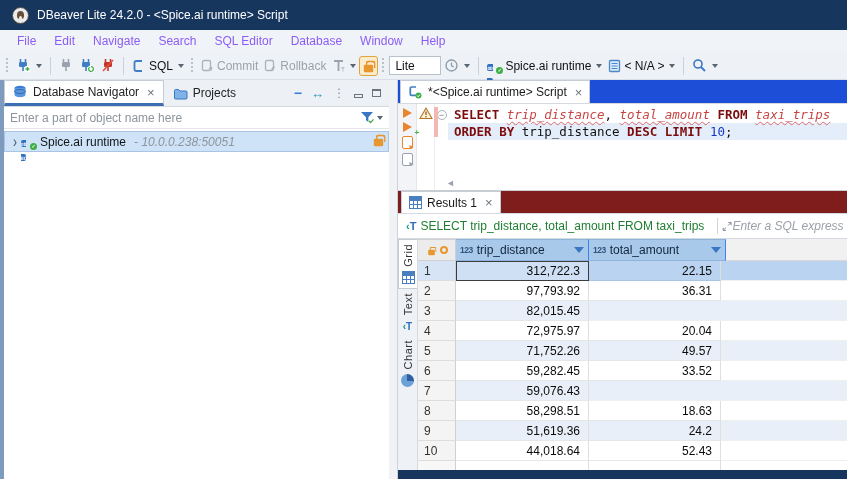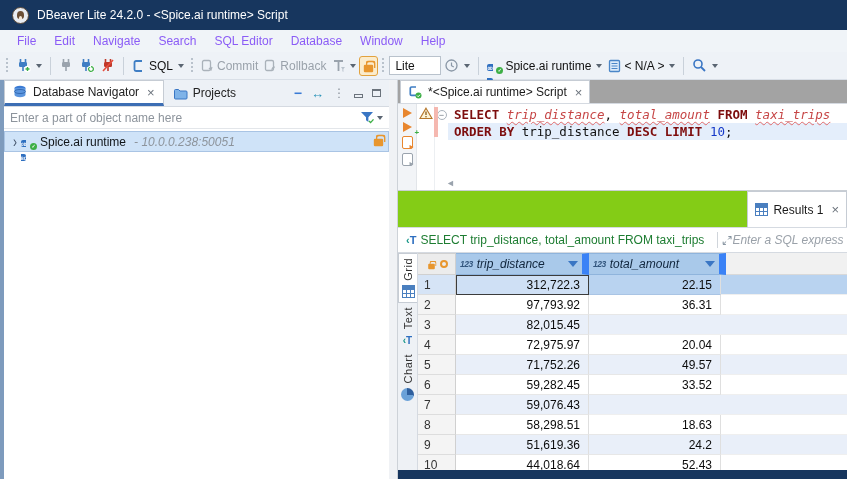--- a/index.html
+++ b/index.html
@@ -66,21 +66,21 @@
   .conn-name { color:#101418; }
   .conn-addr { color:#8d949c; font-style:italic; margin-left:4px; }
   .tree-row .lock-wrap { margin-left:auto; }
 
   
   .odbc { position:relative; width:15px; height:14px; flex:0 0 auto; }
   .odbc .bg { width:13px; height:13px; border-radius:2px; background:#2e6fc0; color:#fff; font:bold 4.5px "DejaVu Sans Mono", monospace; text-align:center; line-height:5.5px; padding-top:1.5px; }
   .odbc .chk { position:absolute; right:-1px; bottom:-1px; width:7px; height:7px; border-radius:50%; background:#3daf46; color:#fff; font-size:5px; line-height:7px; text-align:center; font-weight:bold; }
 
   
-  .editor-tabs { height:24px; background:#a3a3a3; border-bottom:1px solid #d5dae1; display:flex; align-items:stretch; padding-left:2px; }
+  .editor-tabs { height:24px; background:#1d4ed8; border-bottom:1px solid #d5dae1; display:flex; align-items:stretch; padding-left:2px; }
   .etab { display:flex; align-items:center; gap:5px; padding:0 7px; background:#fff; border:1px solid #c6ccd4; border-bottom:none; color:#1a1a1a; }
   .editor { position:relative; height:86px; display:flex; background:#fff; }
   .rail { width:19px; background:#f2f4f7; border-right:1px solid #e2e5e9; display:flex; flex-direction:column; align-items:center; padding-top:4px; gap:4px; }
   .play { width:0; height:0; border-top:5px solid transparent; border-bottom:5px solid transparent; border-left:9px solid #e8862e; }
   .play-plus { position:relative; }
   .play-plus:after { content:"+"; position:absolute; left:3px; top:1px; font-size:8px; font-weight:bold; color:#3daf46; }
   .script-ic { width:11px; height:13px; border:1.5px solid #e8862e; border-radius:2px; position:relative; background:#fff; }
   .script-ic:after { content:"\25B8"; position:absolute; right:-2px; bottom:-3px; color:#e8862e; font-size:8px; }
   .script-ic.gray { border-color:#9aa3ad; }
   .script-ic.gray:after { color:#9aa3ad; }
@@ -92,21 +92,21 @@
   .code-line { padding-left:6px; white-space:pre; }
   .code-line.current { background:#e4eefb; }
   .tok-kw { color:#7d0d0d; font-weight:bold; }
   .tok-pl { color:#111; }
   .tok-num { color:#1437c8; }
   .tok-err { color:#c64545; font-style:italic; text-decoration:underline wavy #e06a6a 1px; text-underline-offset:2px; }
   .hscroll-hint { position:absolute; left:48px; bottom:2px; color:#9aa3ad; font-size:9px; }
 
   
   .results { border-top:1px solid #c9ced4; }
-  .res-tabs { height:37px; background:#84cc16; border-bottom:1px solid #d5dae1; display:flex; padding-left:3px;justify-content:flex-end; }
+  .res-tabs { height:23px; background:#7f1d1d; border-bottom:1px solid #d5dae1; display:flex; padding-left:3px; }
   .filter-bar { height:25px; background:#fff; border-bottom:1px solid #d5dae1; display:flex; align-items:center; padding:0 4px; overflow:hidden; }
   .fb-icon { font-weight:bold; font-size:11px; margin:0 4px; white-space:nowrap; }
   .fb-icon .lt { color:#159587; }
   .fb-icon .t { color:#2e6fc0; }
   .fb-sql { color:#1e7d32; width:293px; overflow:hidden; white-space:nowrap; flex:0 0 auto; }
   .fb-div { width:1px; height:16px; background:#d0d5db; margin:0 4px; }
   .fb-placeholder { color:#9aa1a9; font-style:italic; white-space:nowrap; overflow:hidden; }
 
   .grid-zone { display:flex; height:241px; }
   .side-rail { width:20px; background:#eef1f5; border-right:1px solid #d5dae1; display:flex; flex-direction:column; align-items:center; }
@@ -119,21 +119,21 @@
       repeating-linear-gradient(to bottom, transparent 0 3px, #4a7fbf 3px 4px); }
   .pie-ic { width:13px; height:13px; border-radius:50%; margin-top:5px;
       background:conic-gradient(#2e5f9e 0 100deg, #6aa1d8 100deg 360deg); }
   .lt-ic { font-weight:bold; font-size:10px; margin-top:6px; }
 
   
   .grid-table { flex:1; overflow:hidden; font-size:12px; }
   .g-header { display:flex; height:22px; }
   .g-corner { width:38px; background:#ececec; border:1px solid #d0d0d0; border-left:none; display:flex; align-items:center; justify-content:center; gap:3px; }
   .g-circle { width:8px; height:8px; border:2px solid #e8962e; border-radius:50%; }
-  .g-th { width:133px; background:#a9c9ea; border-right:7px solid #3b82f6; border-bottom:1px solid #8fb4dc; border-top:1px solid #8fb4dc; display:flex; align-items:center; padding:0 4px; gap:4px; color:#10253c;font-style:italic; }
+  .g-th { width:133px; background:#a9c9ea; border-right:1px solid #3b82f6; border-bottom:1px solid #8fb4dc; border-top:1px solid #8fb4dc; display:flex; align-items:center; padding:0 4px; gap:4px; color:#10253c; }
   .g-th.c2 { width:137px; }
   .g-badge { font-size:8.5px; color:#33567e; font-weight:bold; letter-spacing:-0.5px; }
   .g-sort { margin-left:auto; width:0; height:0; border-left:5px solid transparent; border-right:5px solid transparent; border-top:6px solid #3a76c4; }
   .g-thfill { flex:1; background:#f1f1f1; border-bottom:1px solid #d9d9d9; }
   .g-row { display:flex; height:20px; background:#fff; }
   .g-row.stripe { background:#e9eff9; }
   .g-row.selected { background:#b9d3f0; }
   .g-num { width:38px; background:#f4f4f4; border-right:1px solid #d0d0d0; border-bottom:1px solid #dddddd; color:#333; padding-left:6px; display:flex; align-items:center; }
   .g-row.selected .g-num { background:#d6e4f6; }
   .g-cell { width:133px; border-right:1px solid #dfdfdf; border-bottom:1px solid #e7e7e7; display:flex; align-items:center; justify-content:flex-end; padding-right:8px; color:#0b0b0b; }

